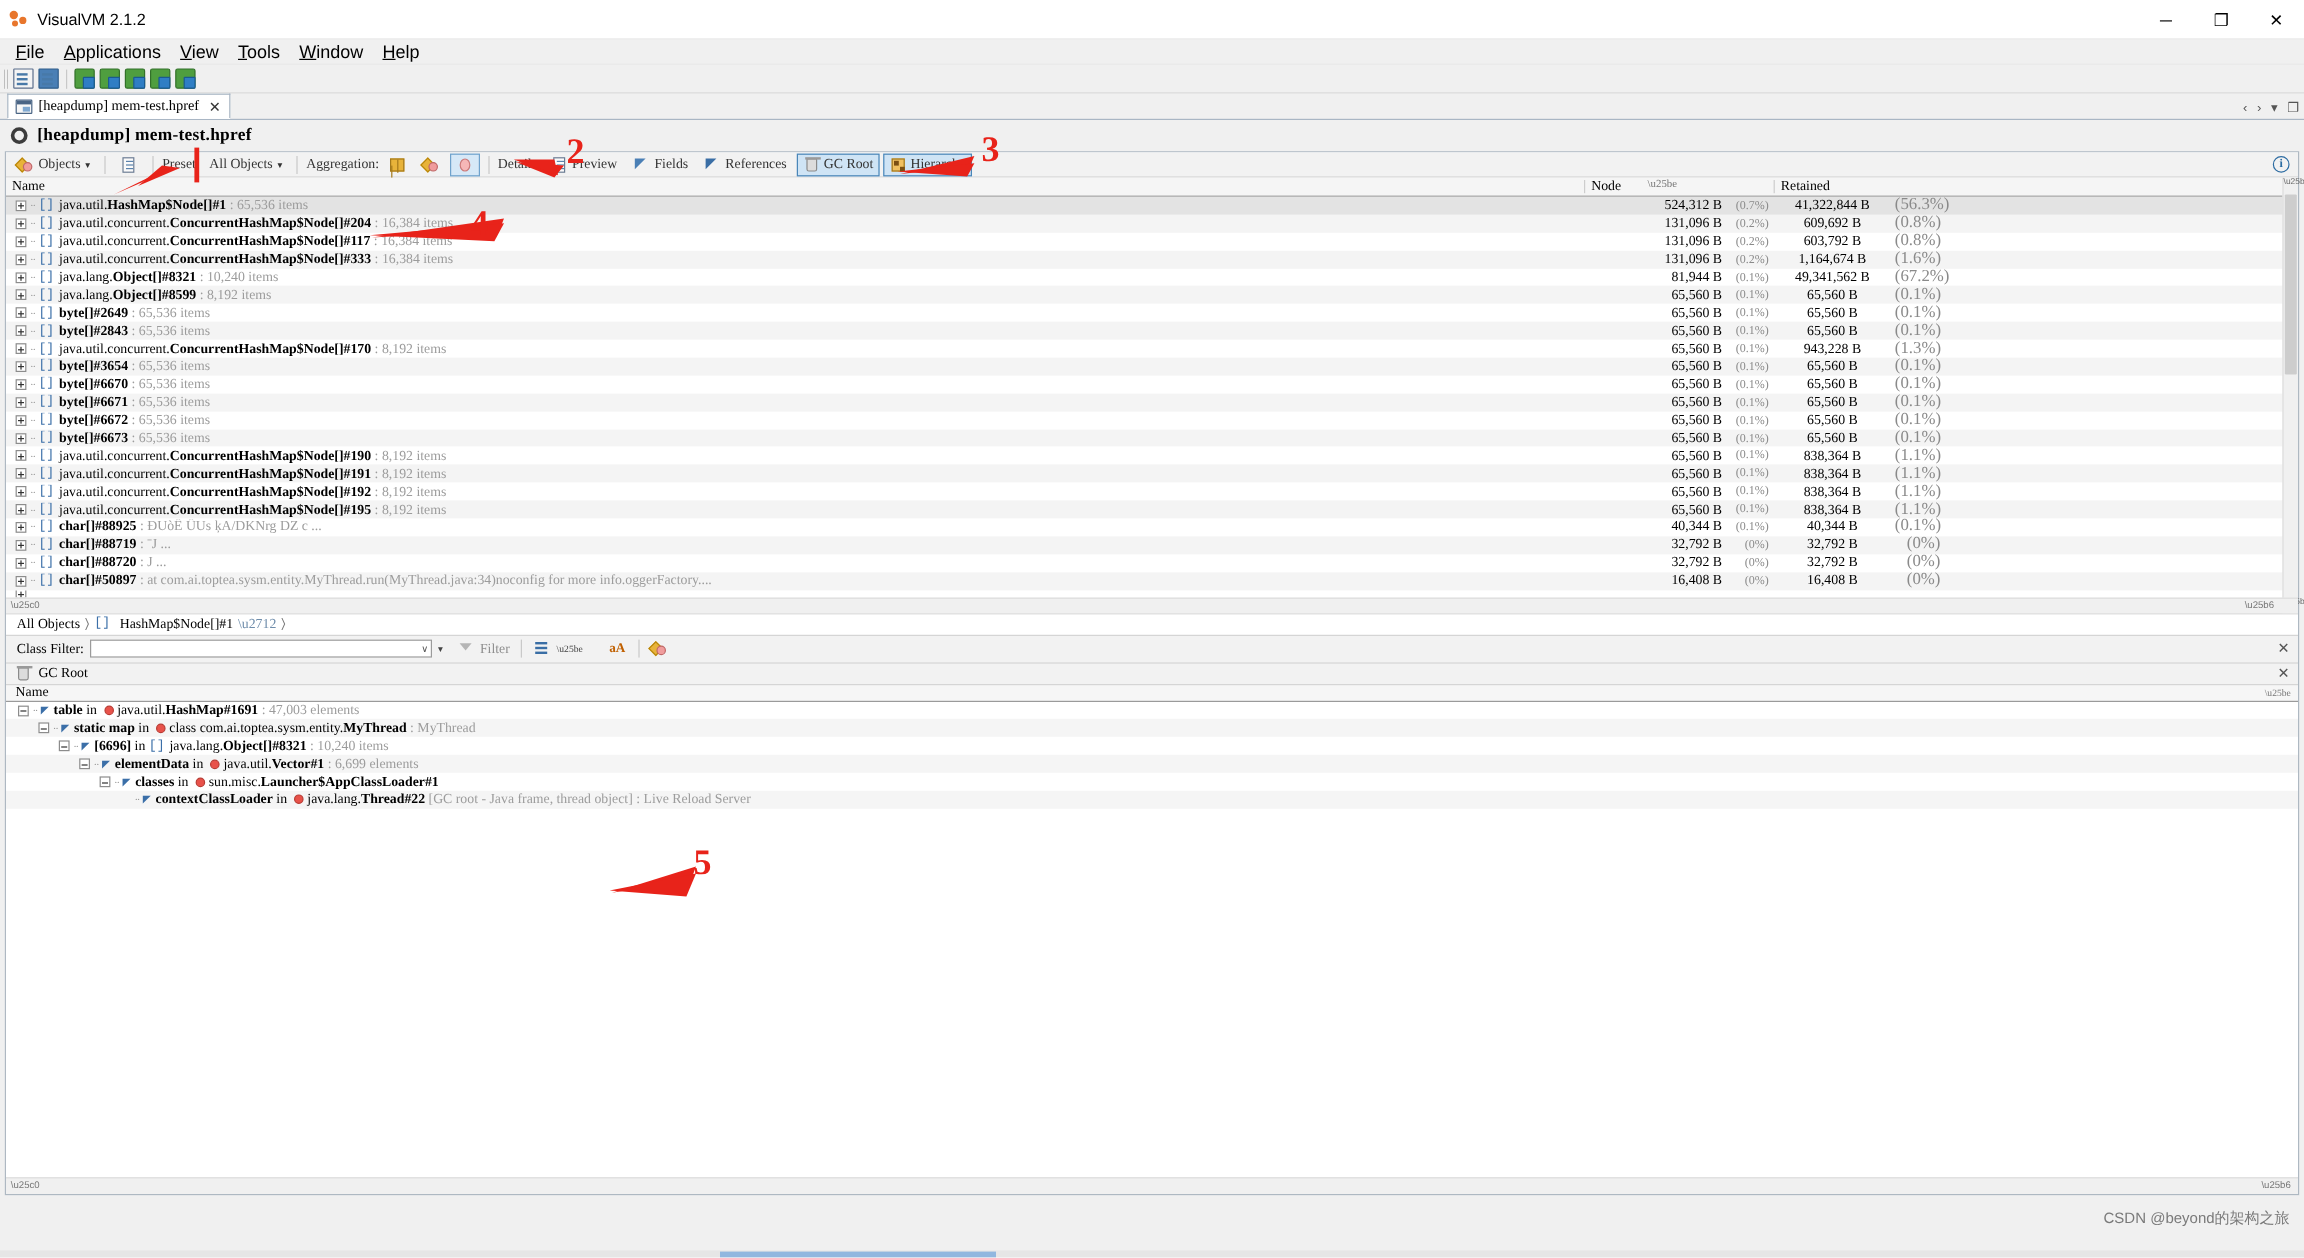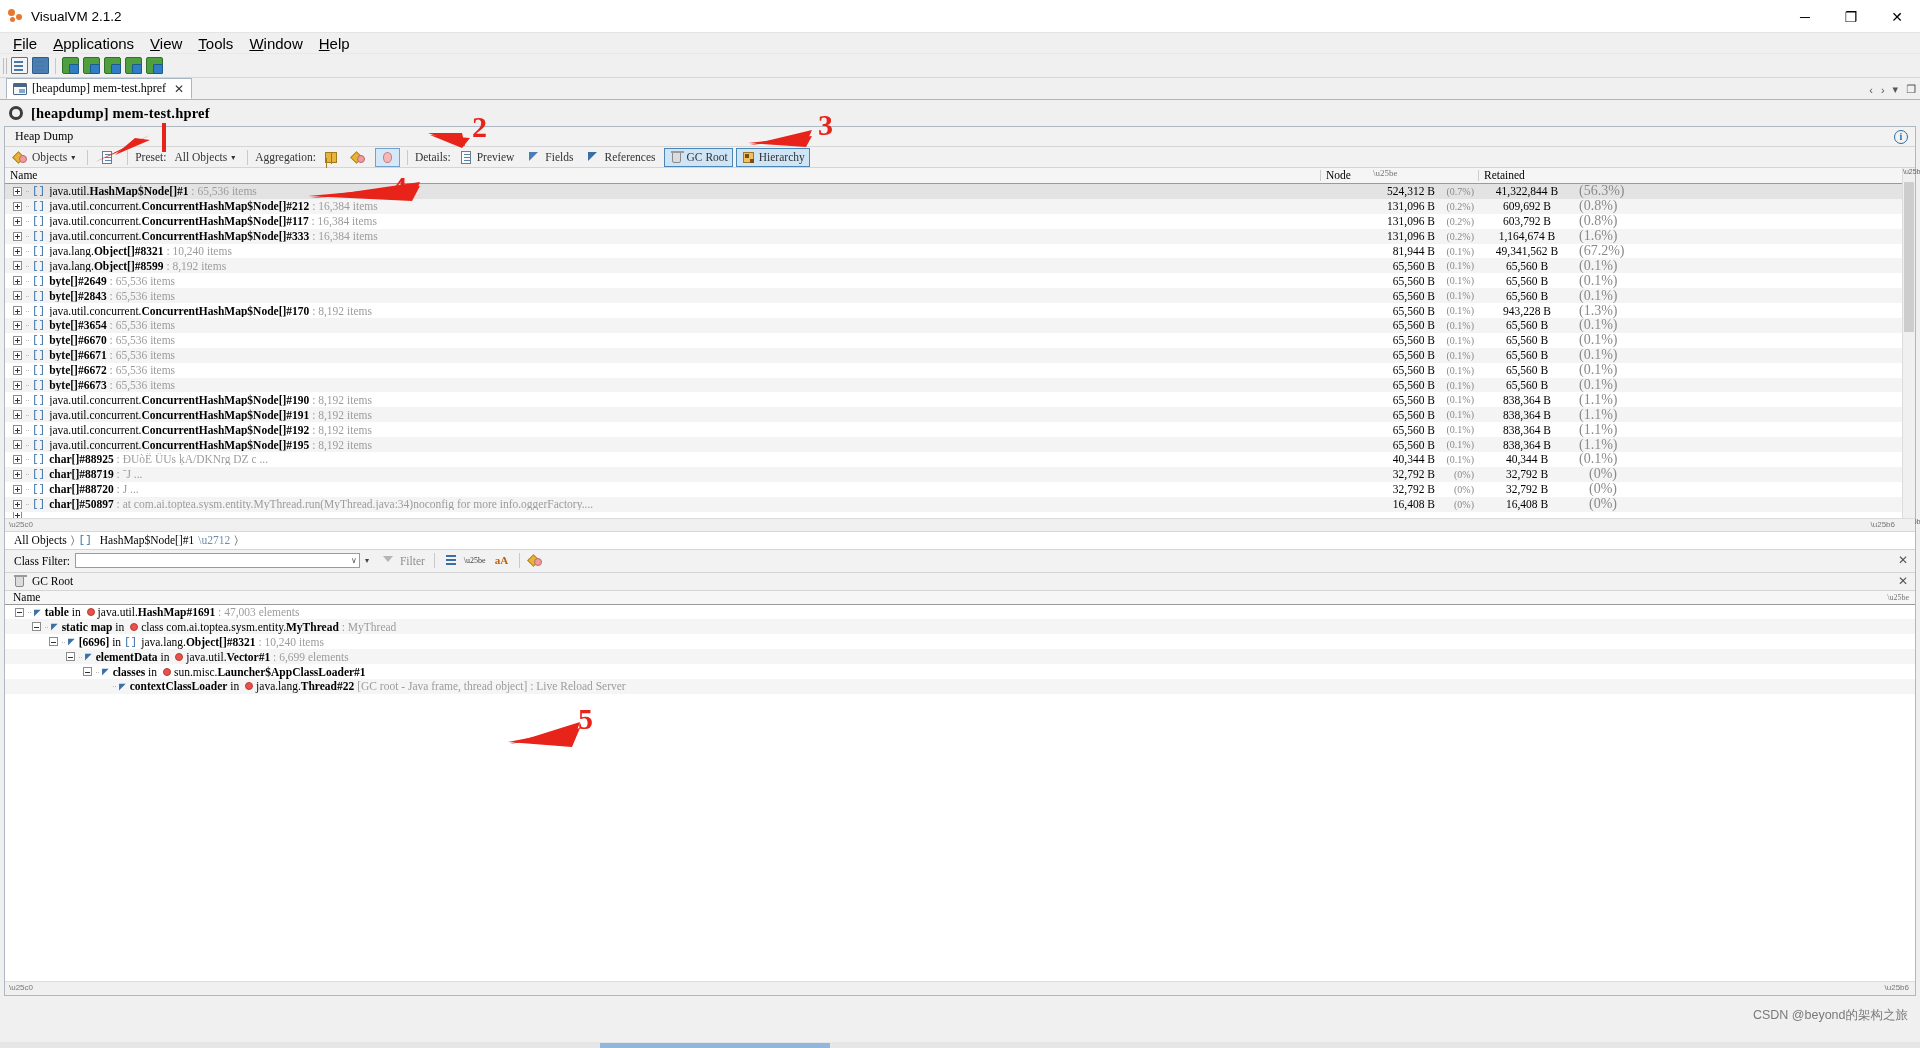--- a/index.html
+++ b/index.html
@@ -217,23 +217,20 @@
   </div>
 </div>
 
 <div class="dochead">
   <span class="ring"></span>
   <span class="title">[heapdump] mem-test.hpref</span>
 </div>
 
 <div class="panel">
 
-  <div class="subtab-row">
-    <div class="subtab">Heap Dump</div>
-  </div>
 
   <div class="analysis-toolbar">
     <div class="tbtn">
       <span class="sm sm-objects">
           <i class="a"></i>
           <i class="b"></i>
         </span>
       <span>Objects</span>
       <span class="caret">▾</span>
     </div>
@@ -322,21 +319,21 @@
           <div class="c-size">524,312 B</div>
           <div class="c-sizep">(0.7%)</div>
           <div class="c-ret">41,322,844 B</div>
           <div class="c-retp">(56.3%)</div>
         </div>
         <div class="trow odd">
           <div class="c-name">
             <span class="expander plus"></span>
             <span class="dots">··</span>
             <span class="arr-ico">[]</span>
-            <span class="nm"><span>java.util.concurrent.</span><b>ConcurrentHashMap$Node[]#212</b><span class="detail">&nbsp;: 16,384 items</span></span>
+            <span class="nm"><span>java.util.concurrent.</span><b>ConcurrentHashMap$Node[]#204</b><span class="detail">&nbsp;: 16,384 items</span></span>
           </div>
           <div class="c-size">131,096 B</div>
           <div class="c-sizep">(0.2%)</div>
           <div class="c-ret">609,692 B</div>
           <div class="c-retp">(0.8%)</div>
         </div>
         <div class="trow">
           <div class="c-name">
             <span class="expander plus"></span>
             <span class="dots">··</span>
@@ -610,21 +607,21 @@
     <span style="font-size:8px;color:#444">▾</span>
     <span class="sm" style="margin-left:6px">
       <i style="position:absolute;left:3px;top:3px;width:0;height:0;border-left:5px solid transparent;border-right:5px solid transparent;border-top:6px solid #b5b5b5;"></i>
     </span>
     <span style="color:#8e8e8e">Filter</span>
     <span class="at-sep"></span>
     <span class="sm">
       <i style="position:absolute;left:2px;top:2px;width:10px;height:2px;background:#3a6ea5;box-shadow:0 4px 0 #3a6ea5,0 8px 0 #3a6ea5;"></i>
     </span>
     <span style="font-size:8px;color:#444">\u25be</span>
-    <span class="sm" style="margin-left:4px;color:#c06000;font-weight:bold;font-size:11px;line-height:14px">aA</span>
+    <span class="sm" style="margin-left:17px;color:#c06000;font-weight:bold;font-size:11px;line-height:14px">aA</span>
     <span class="at-sep"></span>
     <span class="sm sm-objects">
         <i class="a"></i>
         <i class="b"></i>
       </span>
     <span class="x-close">✕</span>
   </div>
 
   <div class="gcbar">
     <span class="sm">

